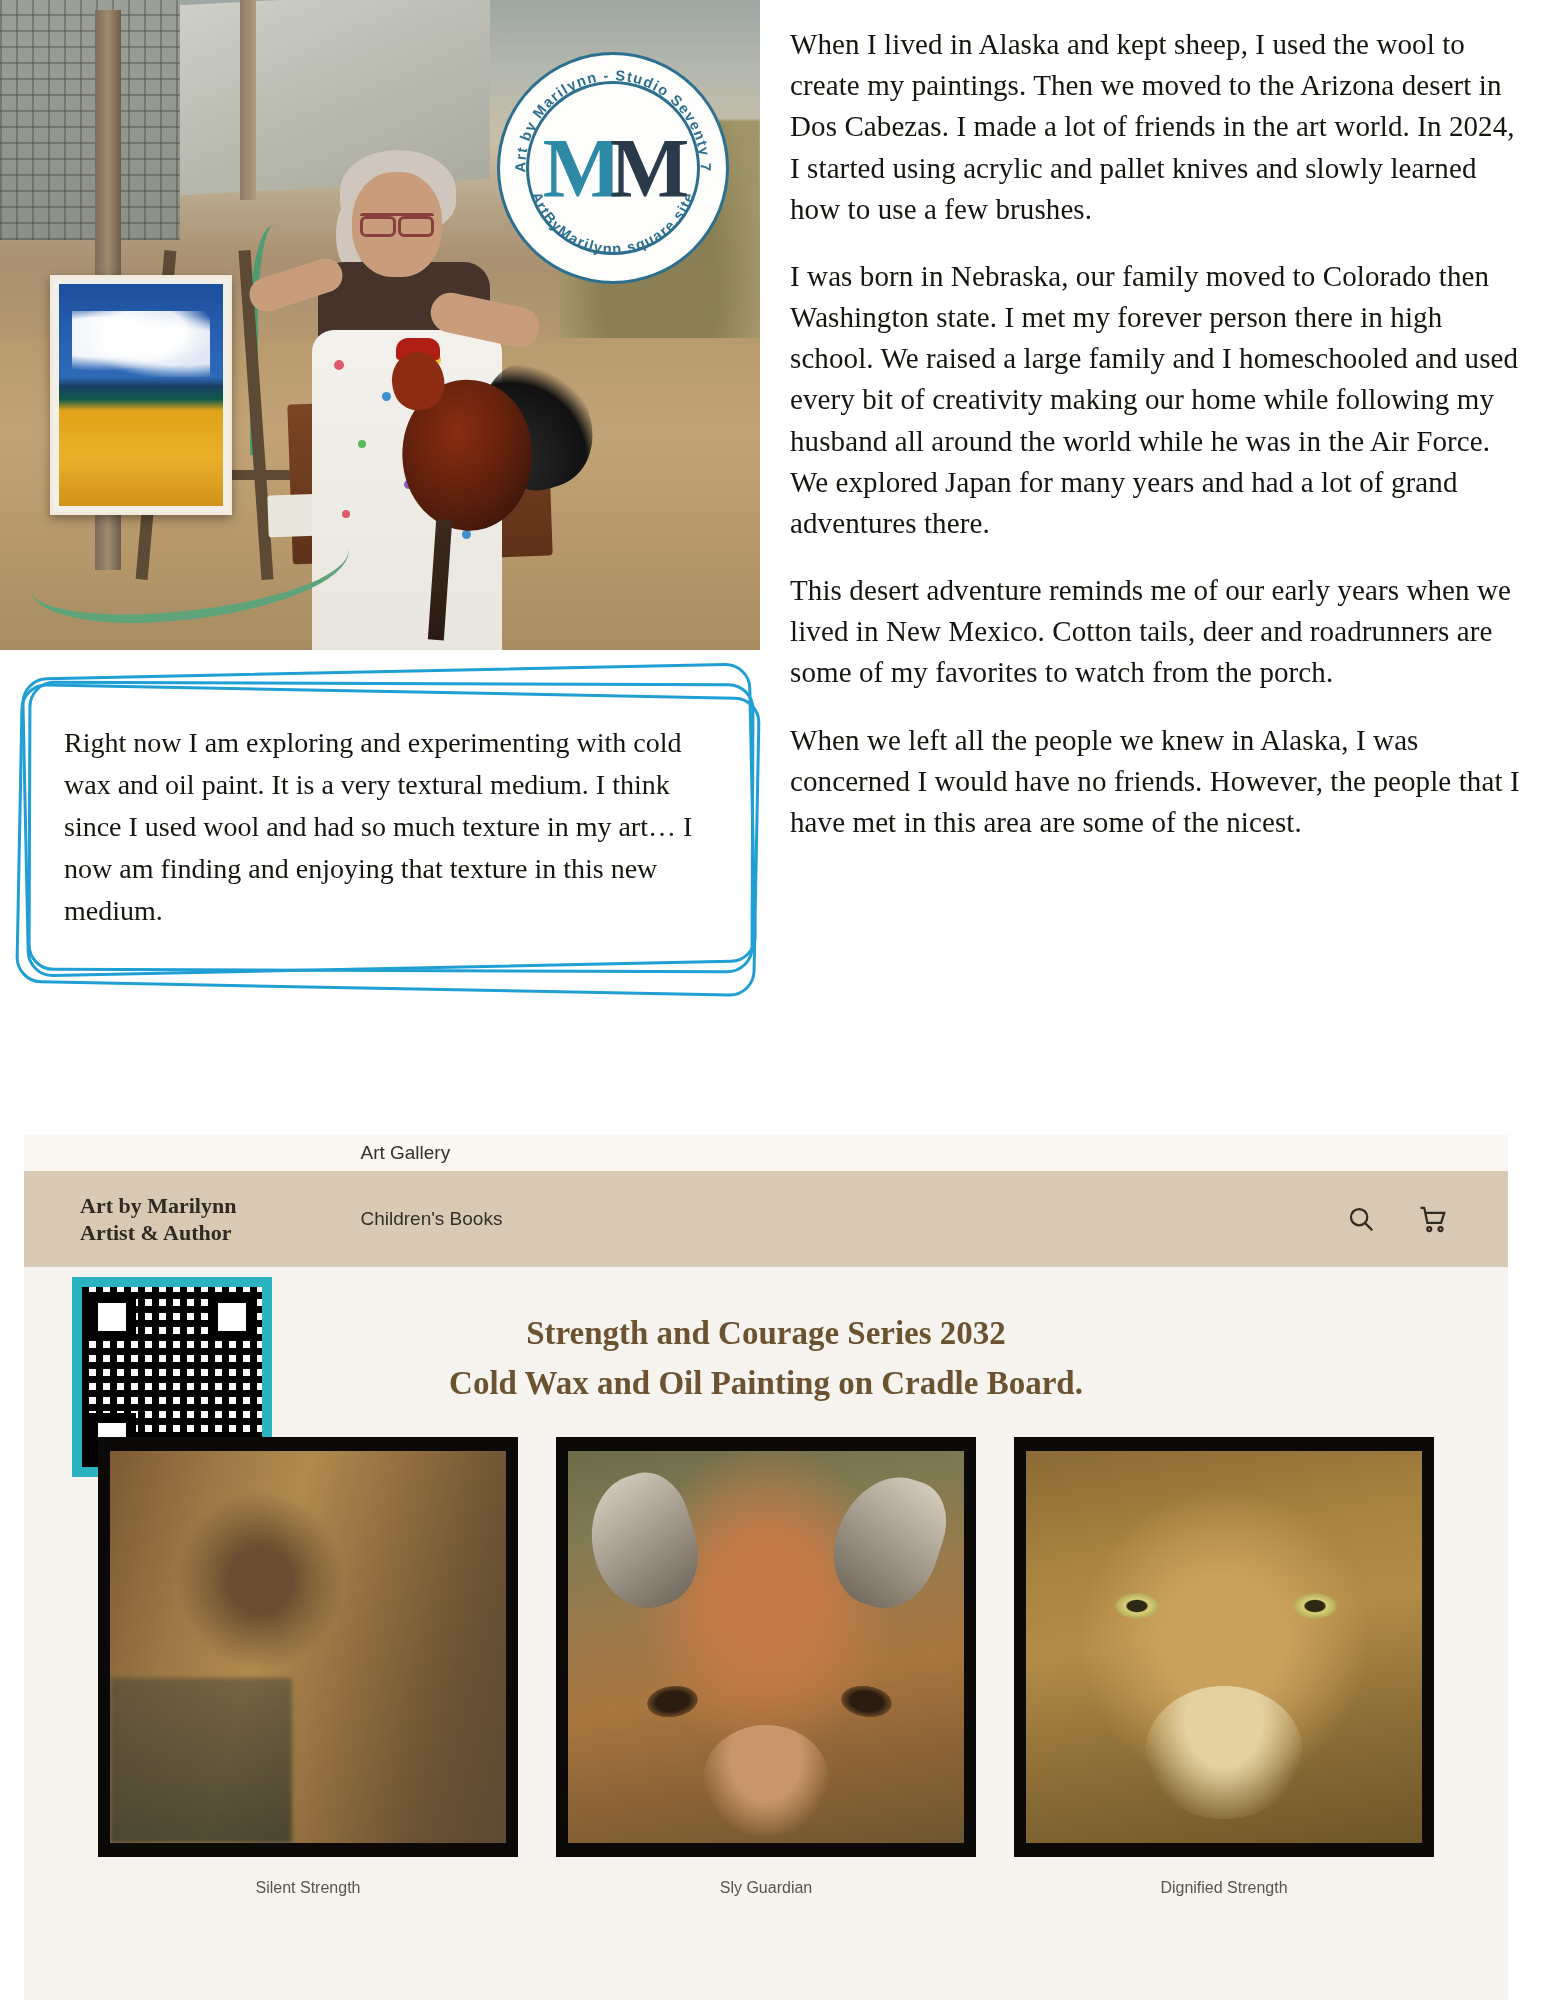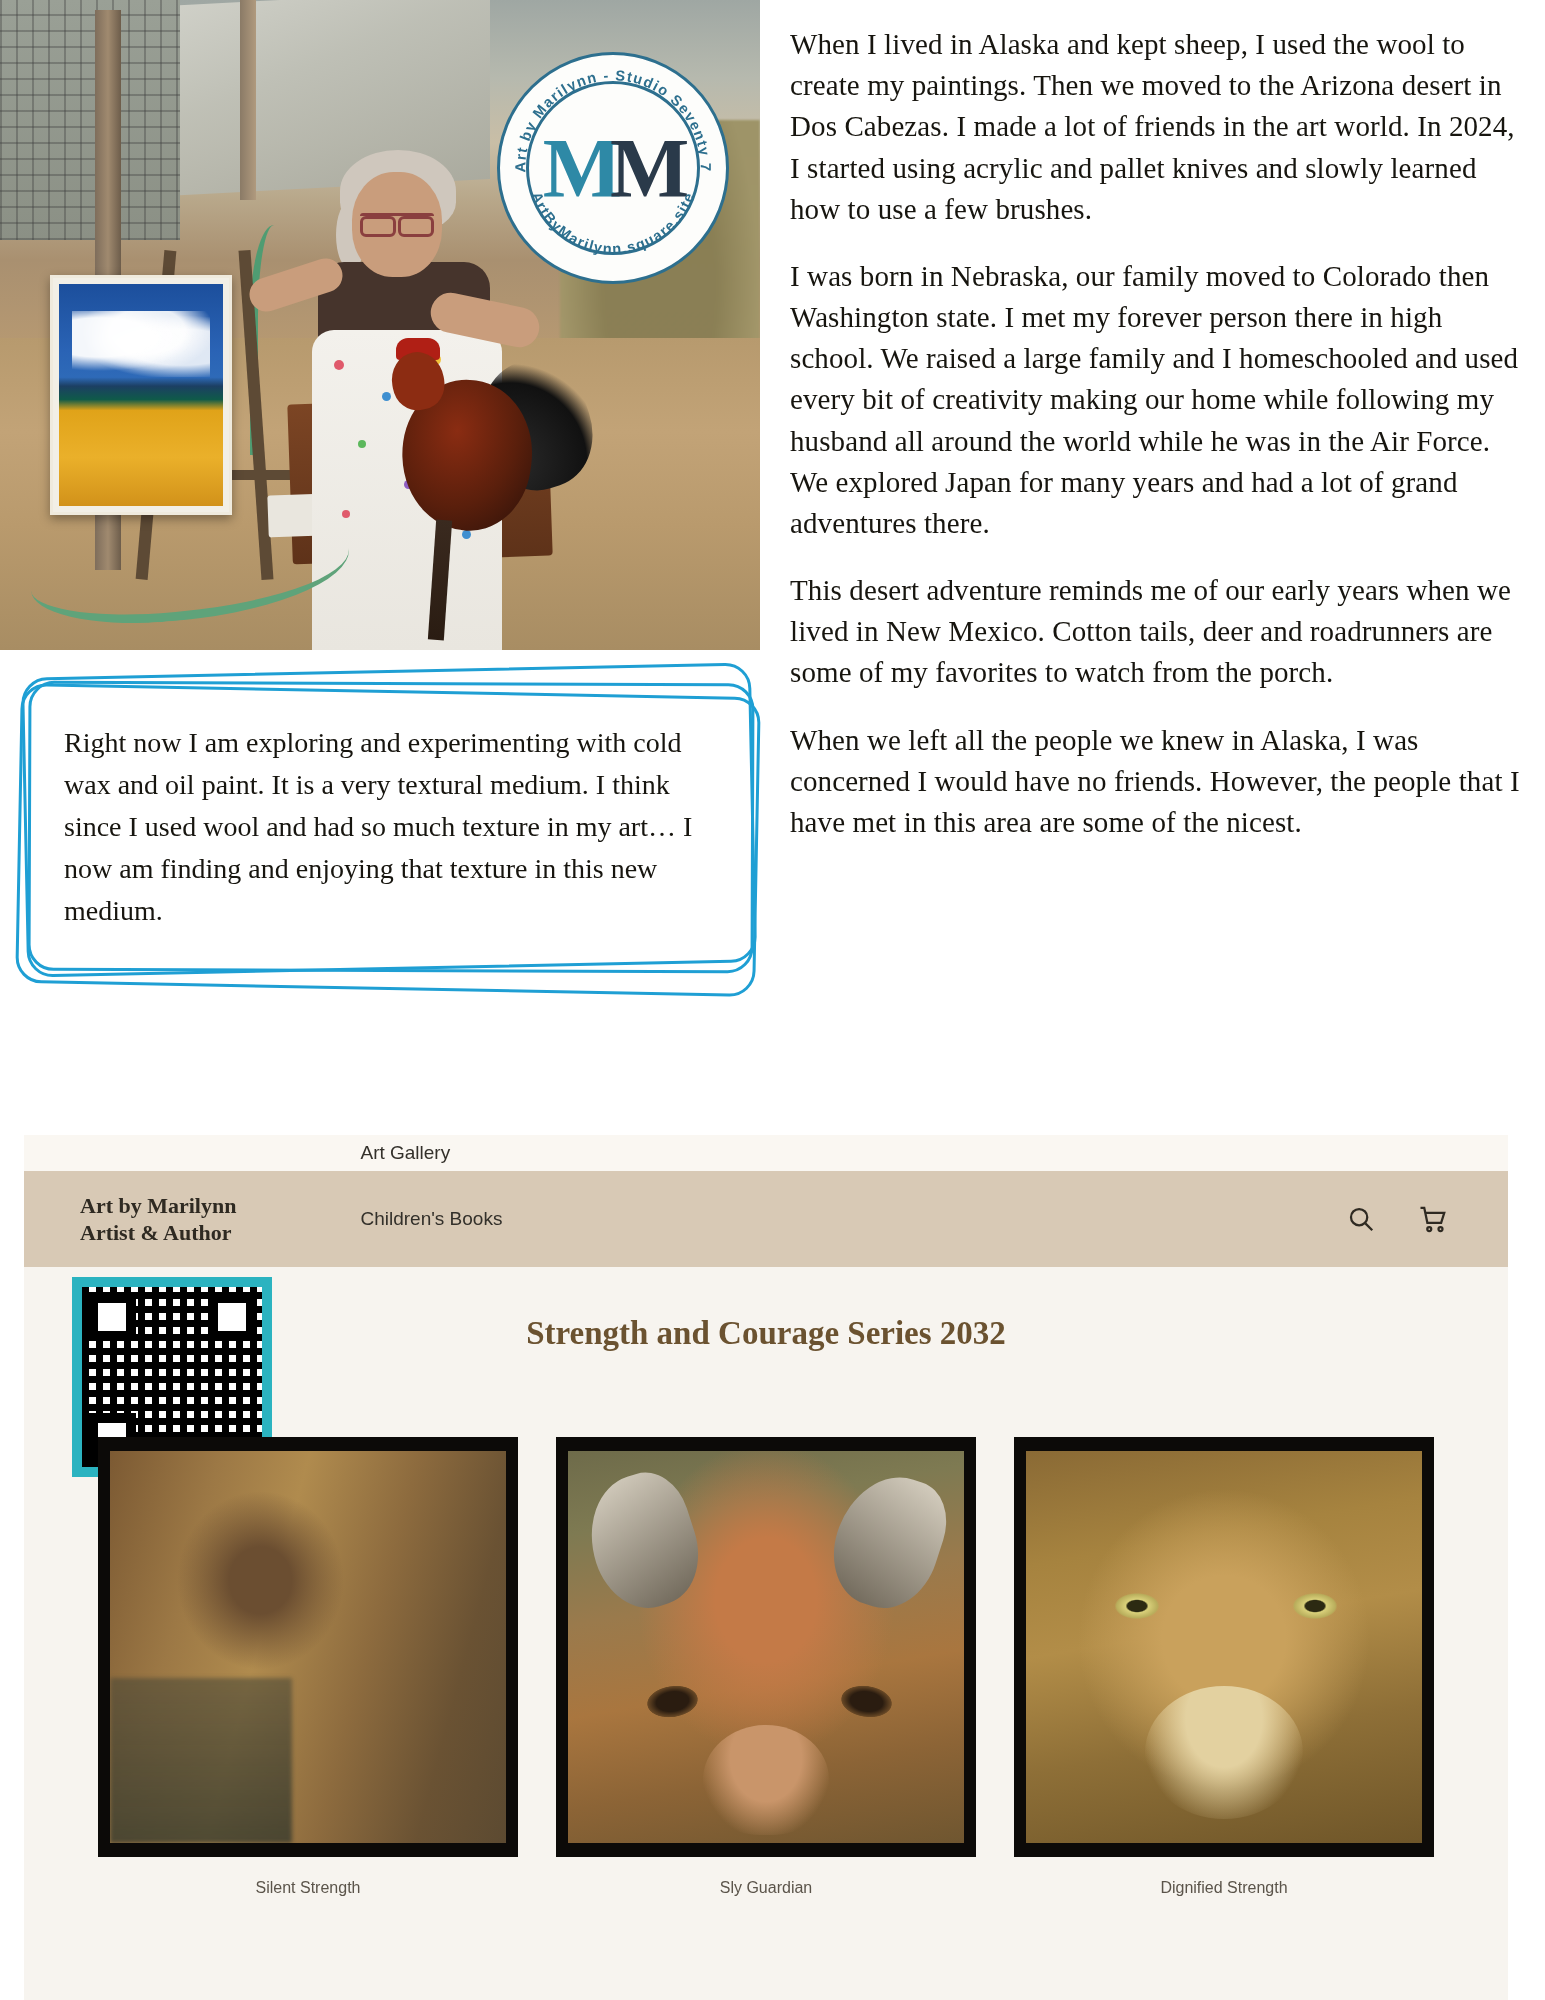--- a/index.html
+++ b/index.html
@@ -523,20 +523,21 @@
       <div class="qr">
         <div class="qr-inner">
           <span class="qr-eye tl"></span>
           <span class="qr-eye tr"></span>
           <span class="qr-eye bl"></span>
         </div>
       </div>
 
       <div class="site-title">
         <div>Strength and Courage Series 2032</div>
+        <div>Cold Wax and Oil Painting on Cradle Board.</div>
       </div>
 
       <div class="gallery">
 
         <div class="art-card">
           <div class="art-img">
             <div class="art-surface p1"></div>
           </div>
           <div class="art-caption">Silent Strength</div>
         </div>

